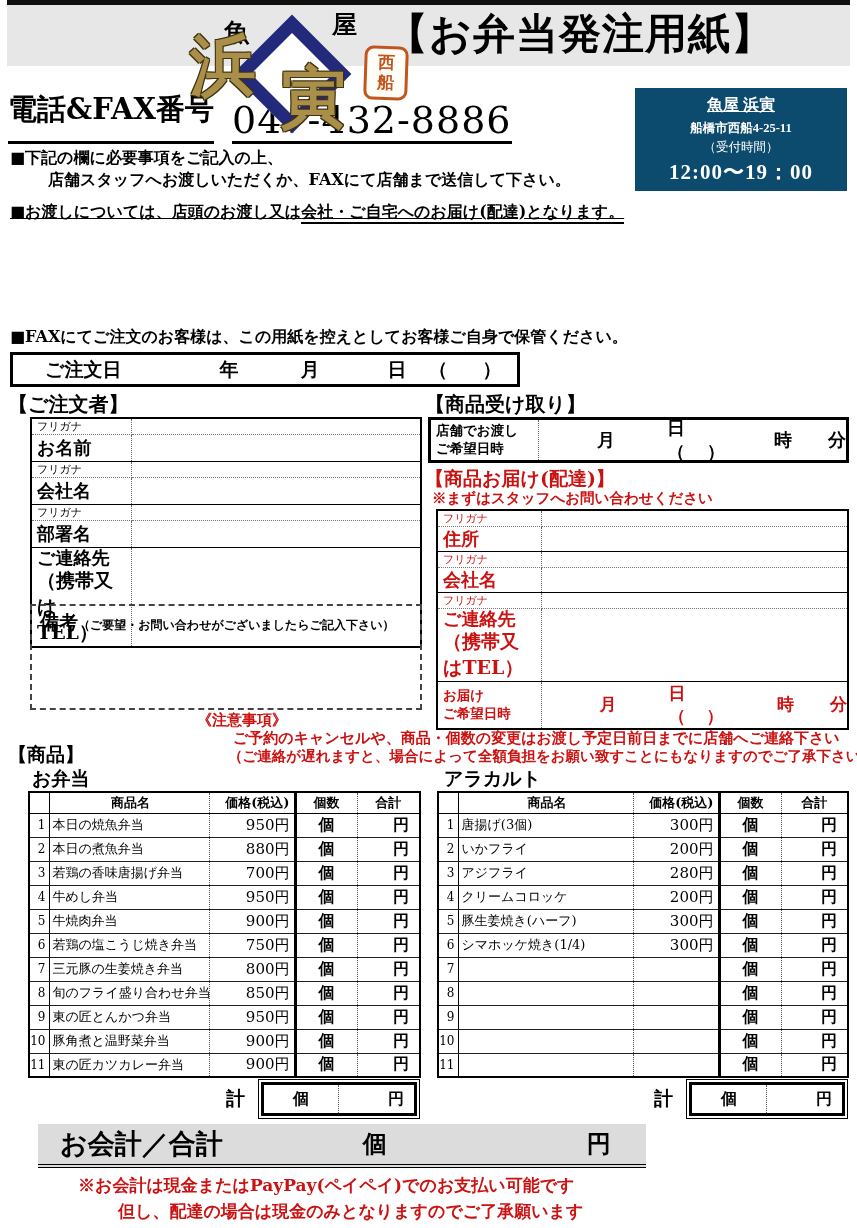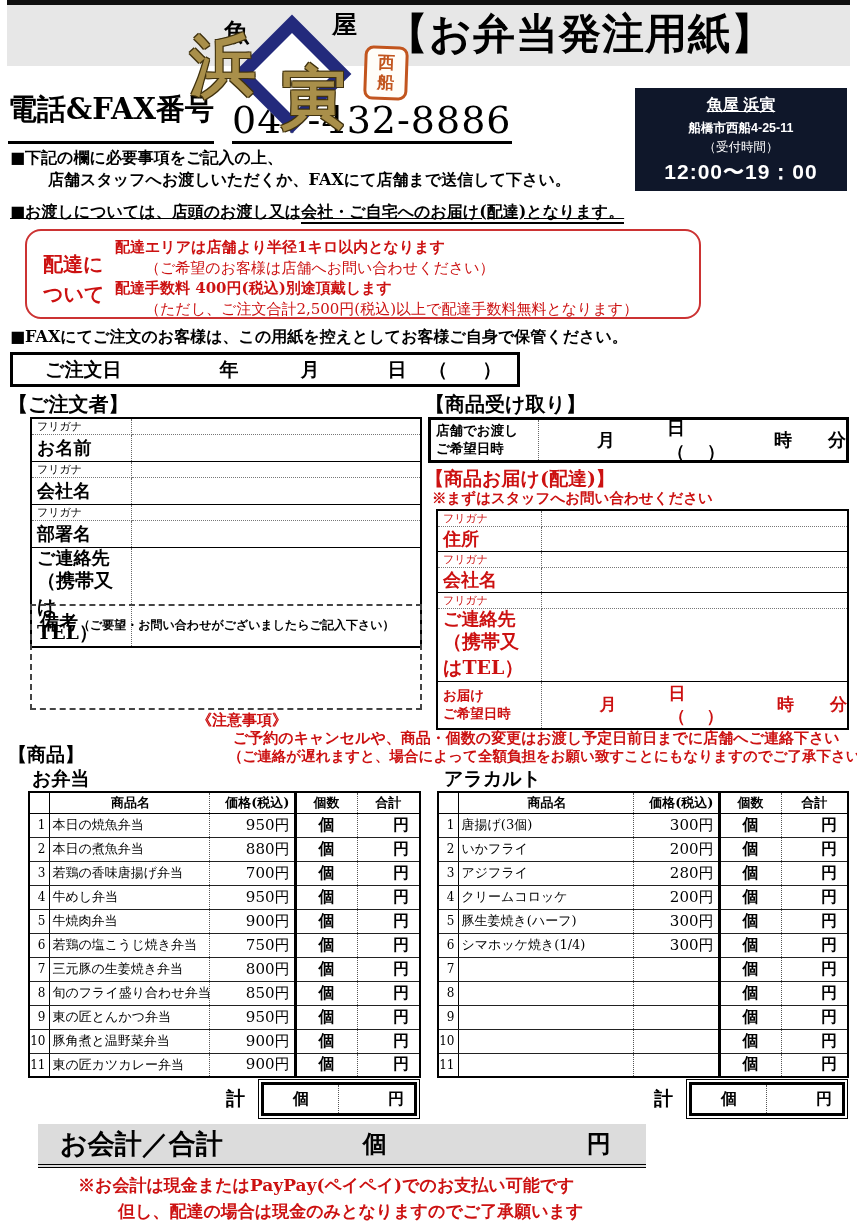--- a/index.html
+++ b/index.html
@@ -30,22 +30,22 @@
           color:#c2551e; font-weight:700; font-size:17px; line-height:1.15;
           display:flex; flex-direction:column; align-items:center; justify-content:center;
           transform:rotate(2deg); }
   
   .phone-row { position:absolute; left:8px; top:90px; display:flex; align-items:flex-end; }
   .phone-label { font-size:29px; font-weight:800; border-bottom:3px solid #000; padding-bottom:11px; }
   .phone-number { font-size:38px; margin-left:18px; border-bottom:3px solid #000;
                   letter-spacing:1px; line-height:1.05; }
   
   .shop-box { position:absolute; right:10px; top:88px; width:212px; height:103px;
-              background:#0f172a; color:#fff; text-align:center; padding-top:7px;
-              font-family:Liberation Sans, sans-serif; }
+              background:#0c4a6e; color:#fff; text-align:center; padding-top:7px;
+              font-family:Liberation Serif, serif; }
   .shop-name { font-size:16px; font-weight:700; text-decoration:underline; }
   .shop-address { font-size:12.5px; font-weight:700; margin-top:4px; }
   .shop-hours-label { font-size:12.5px; margin-top:2px; }
   .shop-hours { font-size:21px; font-weight:700; margin-top:2px; letter-spacing:1px; }
   
   .inst { position:absolute; font-size:16px; font-weight:600; white-space:nowrap; }
   .inst1  { left:10px; top:148px; }
   .inst1b { left:48px; top:170px; }
   .inst2  { left:10px; top:202px;text-decoration:underline; }
   .inst2 .ul { border-bottom:2px solid #000; font-weight:800; padding-bottom:1px; }
@@ -181,32 +181,20 @@
     <div class="shop-hours-label">（受付時間）</div>
     <div class="shop-hours">12:00〜19：00</div>
   </div>
 
   <div class="inst inst1">■下記の欄に必要事項をご記入の上、</div>
   <div class="inst inst1b">店舗スタッフへお渡しいただくか、FAXにて店舗まで送信して下さい。</div>
   <div class="inst inst2">
     <span>■お渡しについては、店頭のお渡し又は</span><span class="ul">会社・ご自宅へのお届け(配達)となります。</span>
   </div>
 
-  <div class="delivery-box">
-    <div class="dlabel">
-      <div>配達に</div>
-      <div>ついて</div>
-    </div>
-    <div class="dcontent">
-      <div><span>配達エリアは店舗より</span><b>半径1キロ以内</b><span>となります</span></div>
-      <div class="indent">（ご希望のお客様は店舗へお問い合わせください）</div>
-      <div><b>配達手数料 400円(税込)別途頂戴します</b></div>
-      <div class="indent">（ただし、ご注文合計2,500円(税込)以上で配達手数料無料となります）</div>
-    </div>
-  </div>
 
   <div class="inst fax-note">■FAXにてご注文のお客様は、この用紙を控えとしてお客様ご自身で保管ください。</div>
 
   <div class="order-date-box">
     <span class="od-label">ご注文日</span>
     <span class="od-year">年</span>
     <span class="od-month">月</span>
     <span class="od-day">日</span>
     <span class="od-paren">（　）</span>
   </div>

